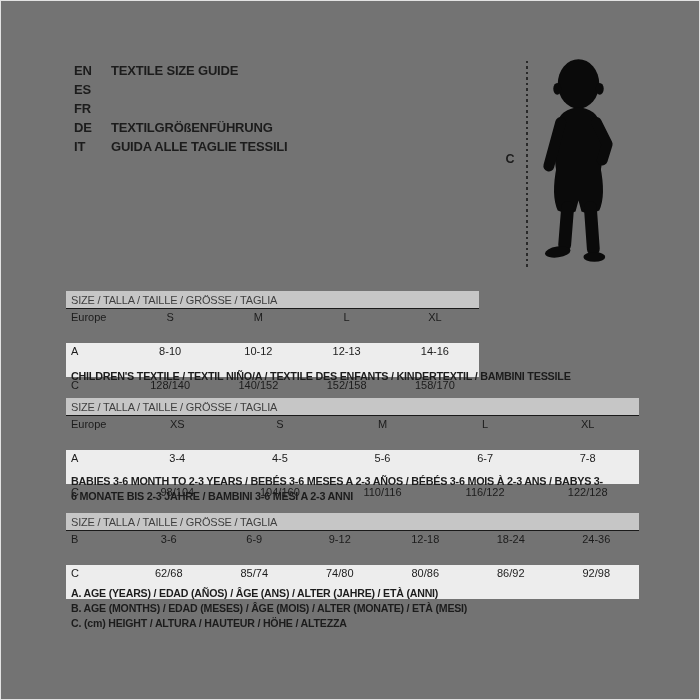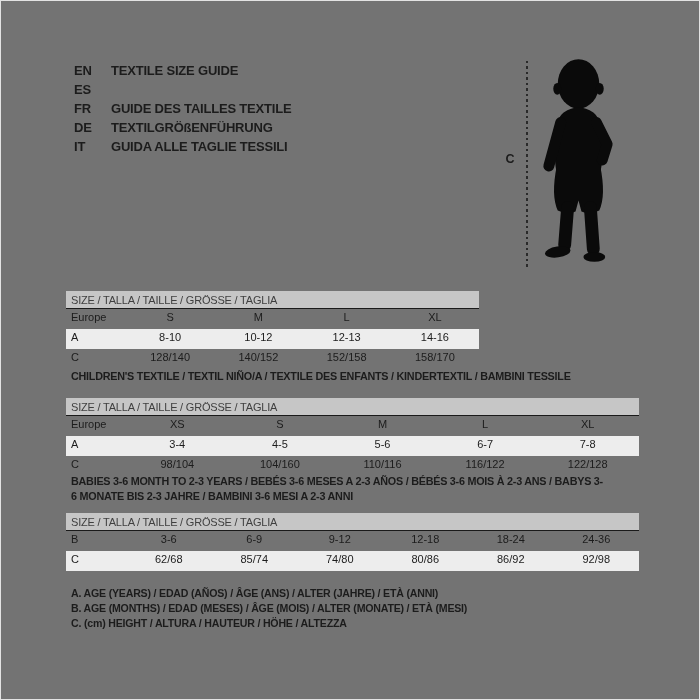--- a/index.html
+++ b/index.html
@@ -29,21 +29,21 @@
   
   .sec-title{position:absolute;font-size:10.8px;font-weight:bold;letter-spacing:-0.25px;line-height:15px;white-space:nowrap;}
   .sec-title.wrap{white-space:normal;}
   
   .tbl{position:absolute;font-size:11px;}
   .tbl-head{
     height:18px;line-height:18px;padding-left:5px;
     background:var(--header_bar);color:var(--bar_text);
     border-bottom:1.5px solid #1a1a1a;letter-spacing:-0.2px;
   }
-  .tr{display:grid;height:20px;line-height:16.5px;}
+  .tr{display:grid;height:34px;line-height:16.5px;}
   .tr.alt{background:var(--row_alt);}
   .cols4{grid-template-columns:60px repeat(4,1fr);}
   .cols5{grid-template-columns:60px repeat(5,1fr);}
   .cols6{grid-template-columns:60px repeat(6,1fr);}
   .td{text-align:center;overflow:hidden;}
   .td.lbl{text-align:left;padding-left:5px;}
   
   .footnotes{position:absolute;left:70px;top:585px;}
   .footnote{height:15.2px;line-height:15.2px;font-size:10.6px;font-weight:bold;letter-spacing:-0.2px;white-space:nowrap;}
 </style>
@@ -55,21 +55,20 @@
   <div class="lang-list">
     <div class="lang-row">
       <span class="lang-code">EN</span>
       <span class="lang-label">TEXTILE SIZE GUIDE</span>
     </div>
     <div class="lang-row">
       <span class="lang-code">ES</span>
     </div>
     <div class="lang-row">
       <span class="lang-code">FR</span>
-      <span class="lang-label">GUIDE DES TAILLES TEXTILE</span>
     </div>
     <div class="lang-row">
       <span class="lang-code">DE</span>
       <span class="lang-label">TEXTILGRÖßENFÜHRUNG</span>
     </div>
     <div class="lang-row">
       <span class="lang-code">IT</span>
       <span class="lang-label">GUIDA ALLE TAGLIE TESSILI</span>
     </div>
   </div>

